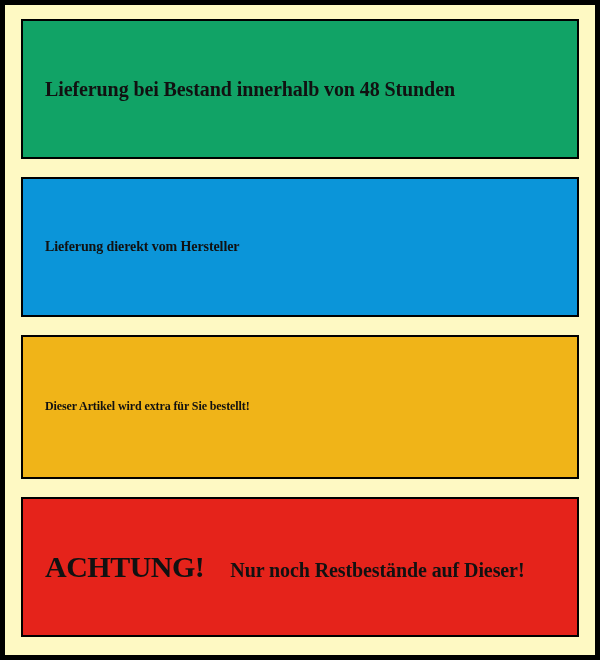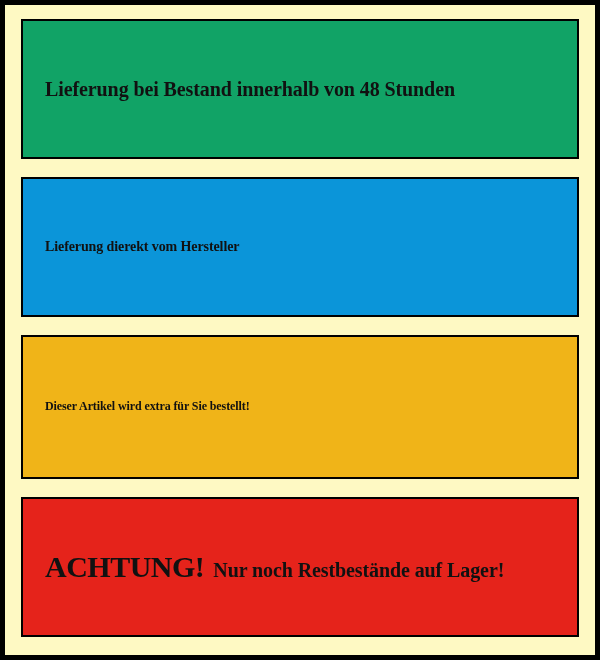--- a/index.html
+++ b/index.html
@@ -49,21 +49,21 @@
   .banner-red    { height: 140px; background: #e5231b; }
 
   .banner-green .banner-text  { font-size: 20px; }
   .banner-blue .banner-text   { font-size: 14px; }
   .banner-yellow .banner-text { font-size: 12px; }
 
   .banner-red .banner-text {
     font-size: 20px;
     display: flex;
     align-items: baseline;
-    gap: 9px;
+    gap: 26px;
   }
   .shout {
     font-size: 30px;
     font-weight: bold;
     letter-spacing: -0.5px;
   }
   .rest {
     font-size: 20px;
     font-weight: bold;
   }
@@ -81,17 +81,17 @@
     <span class="banner-text">Lieferung dierekt vom Hersteller</span>
   </div>
 
   <div class="banner banner-yellow">
     <span class="banner-text">Dieser Artikel wird extra für Sie bestellt!</span>
   </div>
 
   <div class="banner banner-red">
     <span class="banner-text">
       <span class="shout">ACHTUNG!</span>
-      <span class="rest">Nur noch Restbestände auf Lager!</span>
+      <span class="rest">Nur noch Restbestände auf Dieser!</span>
     </span>
   </div>
 
 </div>
 
 </body></html>

